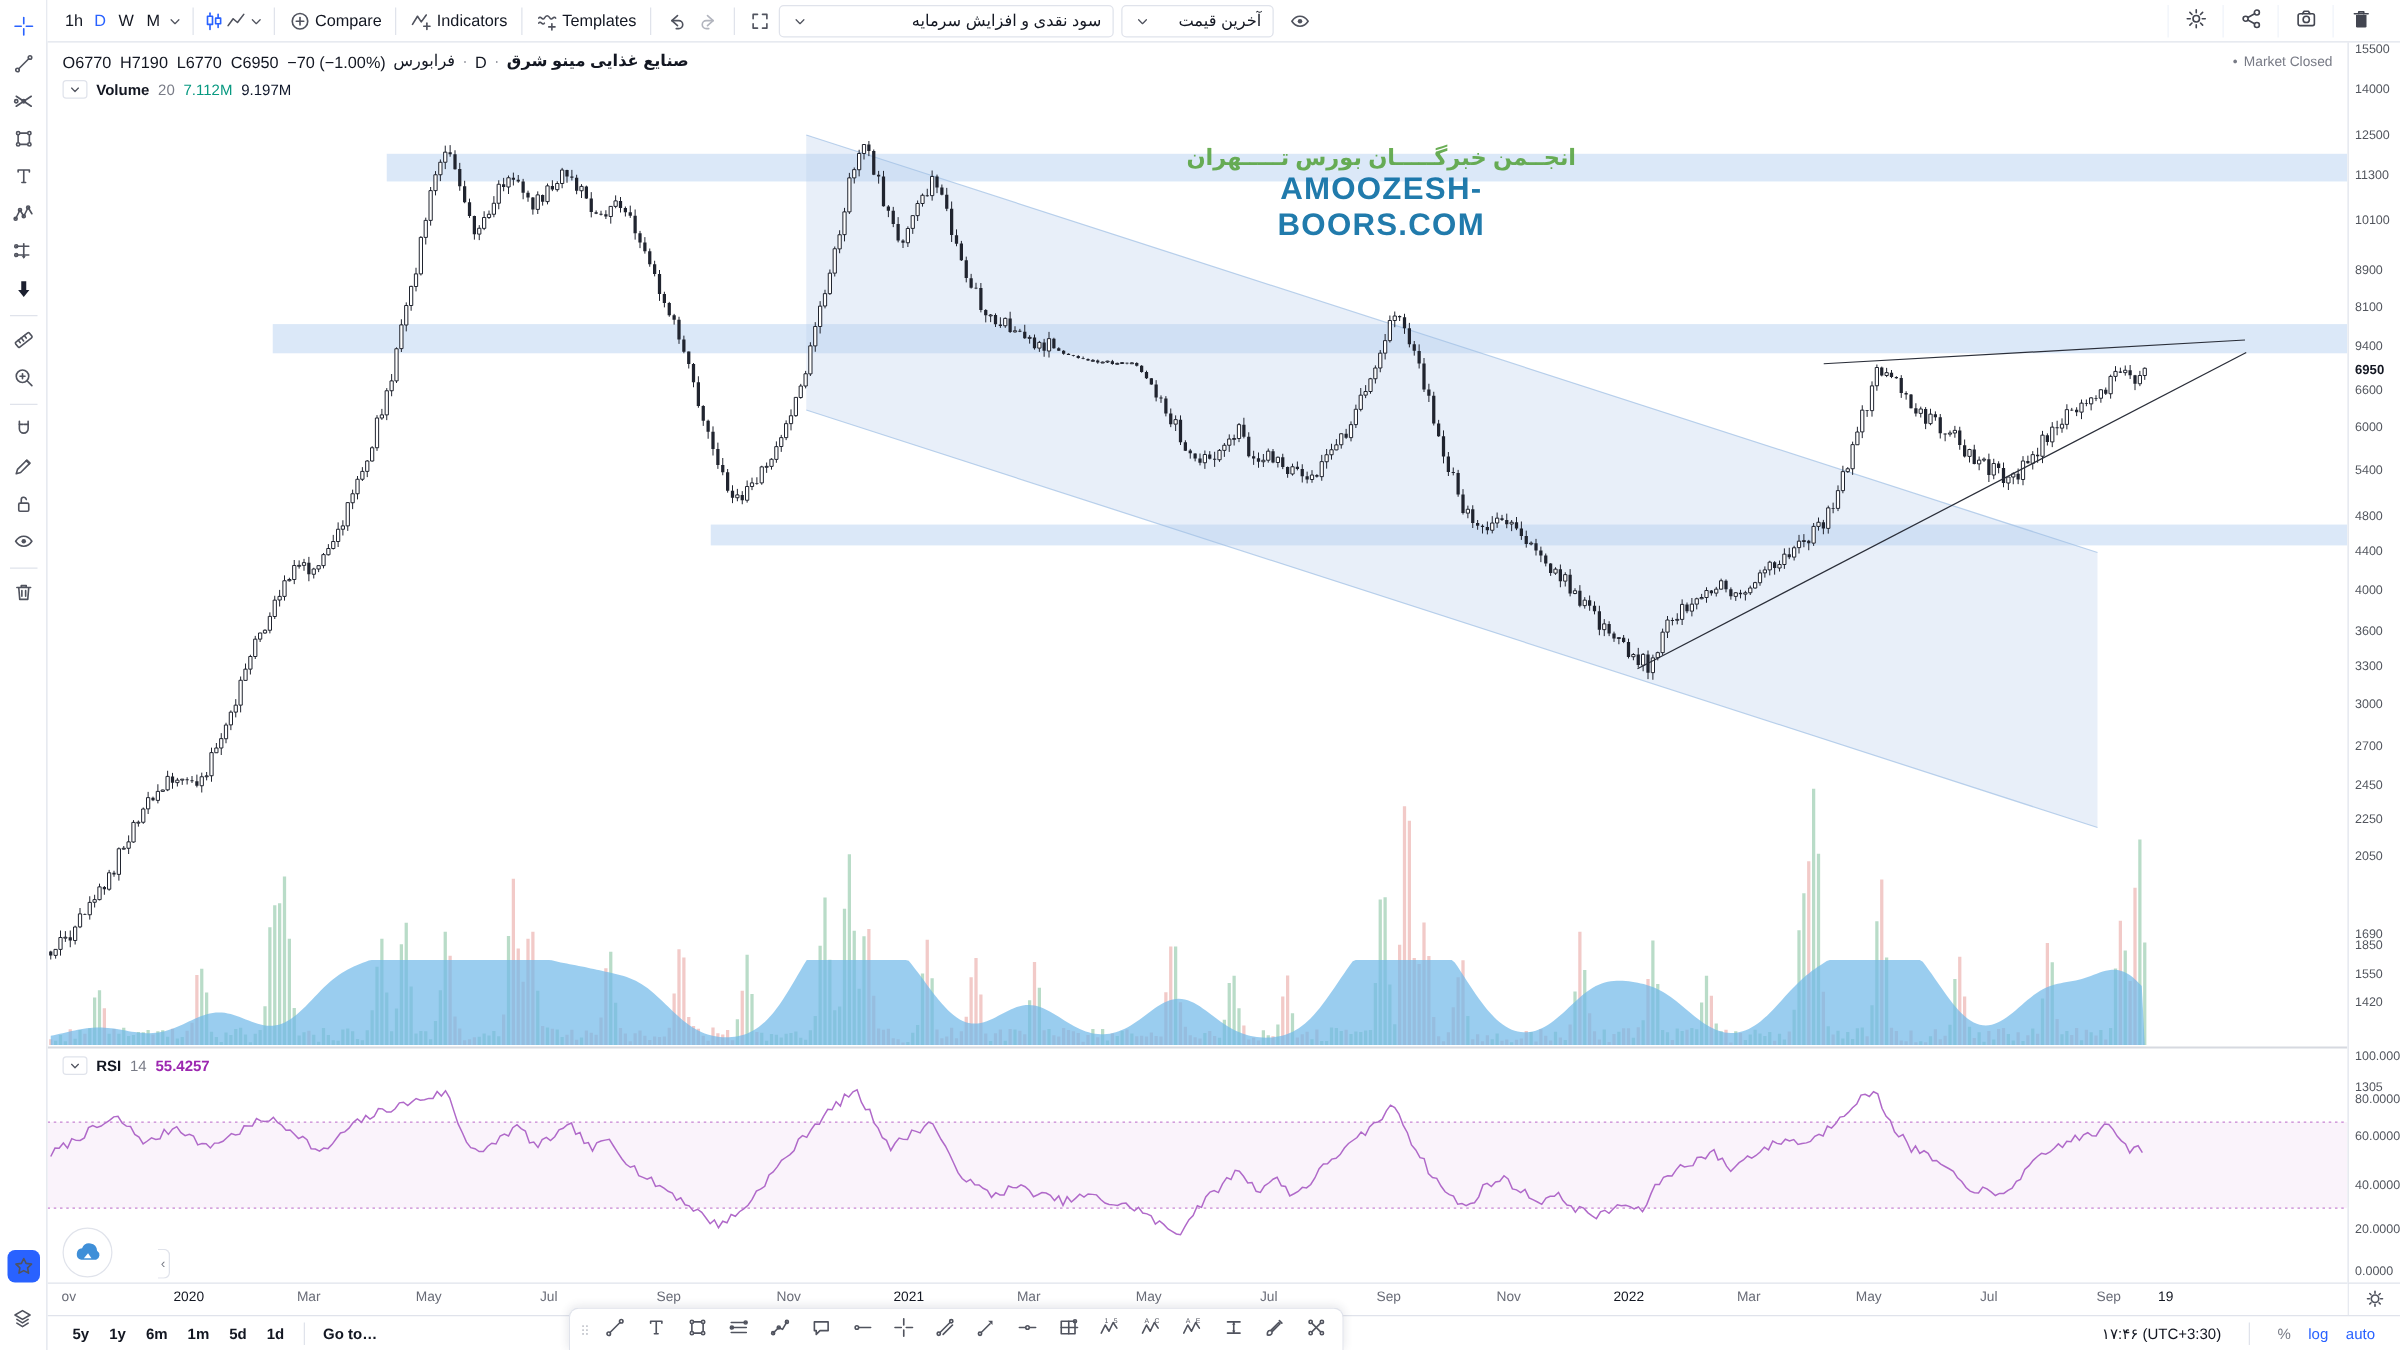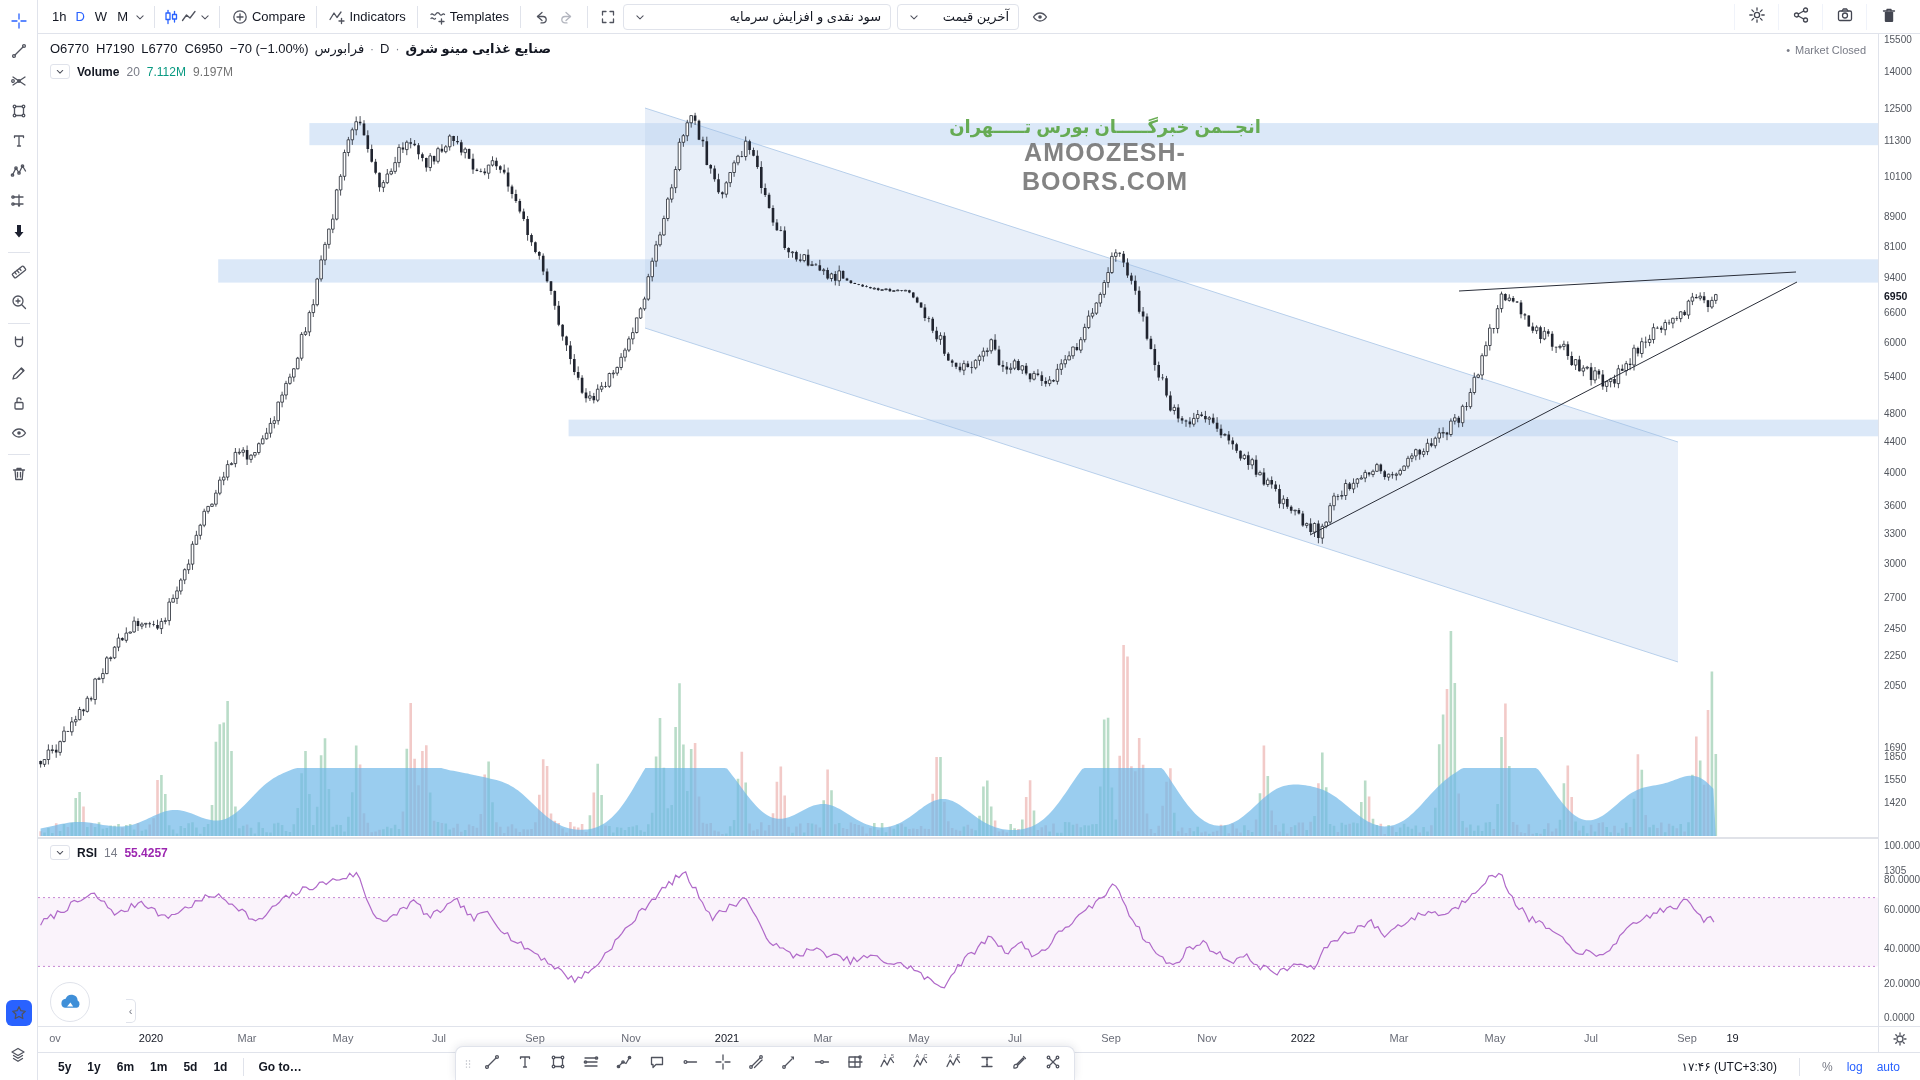--- a/index.html
+++ b/index.html
@@ -41,25 +41,25 @@
 
   .sym-legend { position:absolute; left:50px; top:41px; z-index:3; display:flex; direction:rtl;
     align-items:center; gap:6px; font-size:13px; }
   .sym-title { font-weight:bold; }
   .sym-dim { color:#787b86; font-size:12px; }
   .ohlc { direction:ltr; unicode-bidi:isolate; display:flex; gap:7px; }
   .vol-legend { position:absolute; left:50px; top:64px; z-index:3; display:flex; align-items:center;
     gap:7px; font-size:12px; }
   .mini-chev { width:20px; height:15px; border:1px solid #e0e3eb; border-radius:3px; background:#fff;
     display:flex; align-items:center; justify-content:center; color:#787b86; }
-  .vol-val { color:#089981; } .vol-ma { color:#737373; } .leg-gray { color:#787b86; }
+  .vol-val { color:#089981; } .vol-ma { color:#0f172a; } .leg-gray { color:#787b86; }
   .market-status { position:absolute; right:54px; top:44px; z-index:3; color:#787b86; font-size:11px; display:flex; gap:5px; align-items:center; }
   .watermark { position:absolute; left:945px; top:116px; width:320px; text-align:center; z-index:2; opacity:.88; }
   .wm1 { color:#56a33e; font-size:18px; font-weight:bold; }
-  .wm2 { color:#737373; font-size:25px; font-weight:bold; letter-spacing:1px; }
+  .wm2 { color:#0369a1; font-size:25px; font-weight:bold; letter-spacing:1px; }
   .rsi-legend { position:absolute; left:50px; top:845px; z-index:3; display:flex; align-items:center; gap:7px; font-size:12px; }
   .rsi-val { color:#9c27b0; font-weight:bold; }
   .logo-btn { position:absolute; left:50px; top:982px; width:40px; height:40px; border:1px solid #e0e3eb;
     border-radius:50%; background:#fff; z-index:3; display:flex; align-items:center; justify-content:center; }
   .collapse-tab { position:absolute; left:126px; top:999px; width:10px; height:24px; z-index:3;
     border:1px solid #e0e3eb; border-left:none; border-radius:0 5px 5px 0; background:#fff;
     color:#787b86; font-size:11px; display:flex; align-items:center; justify-content:center; }
 
   
   .paxis { position:absolute; left:1878px; top:0; width:42px; height:1026px; background:#fff;

